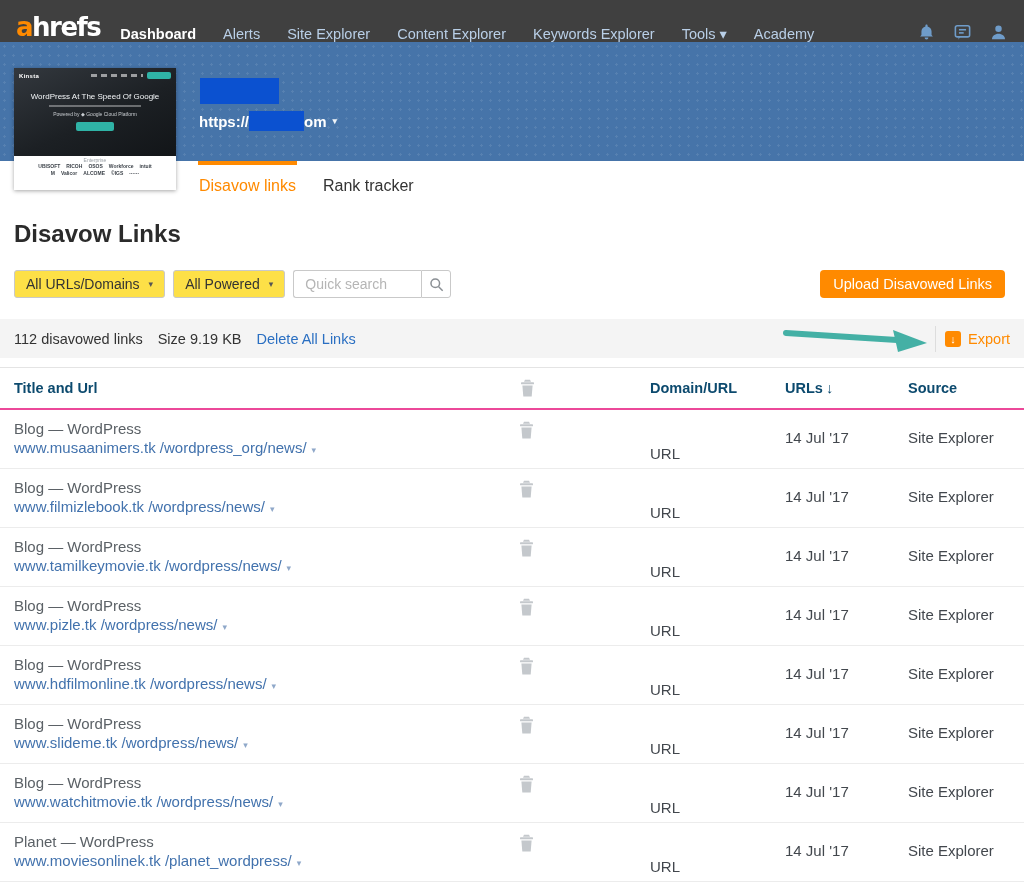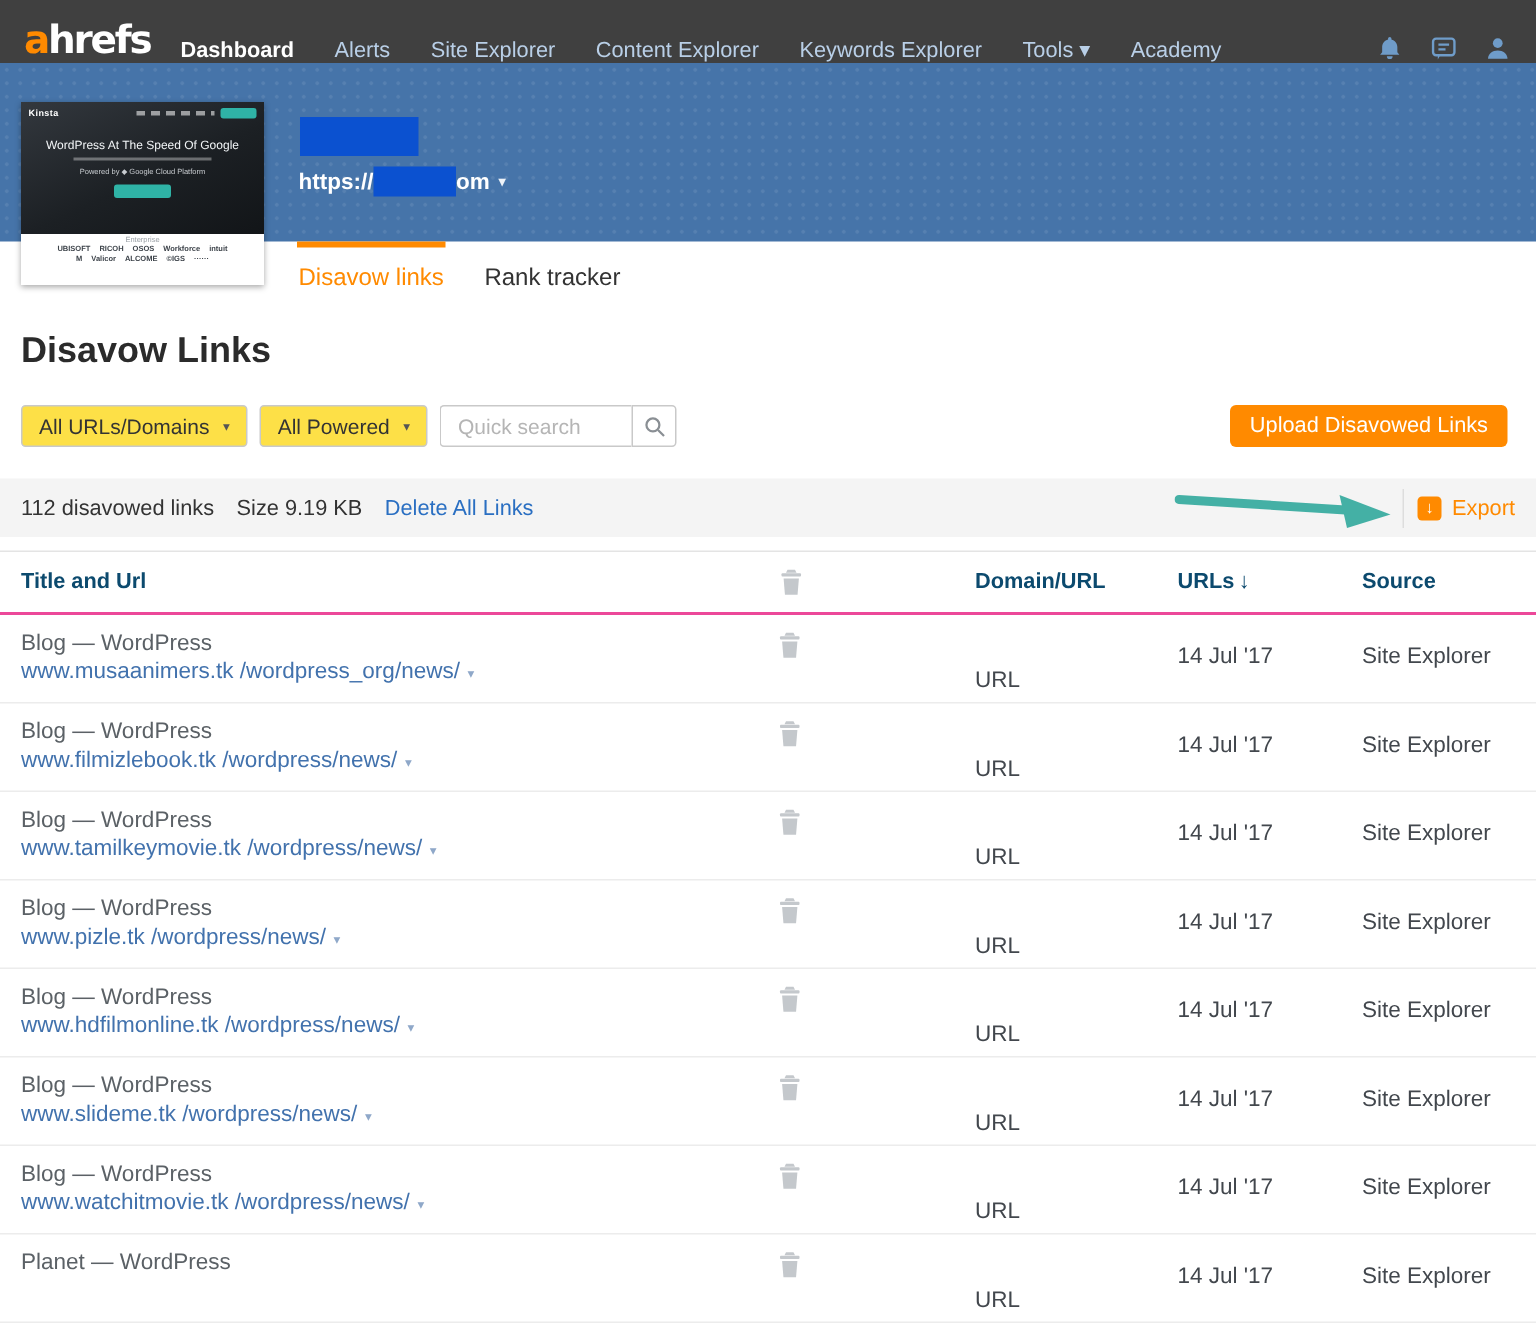--- a/index.html
+++ b/index.html
@@ -364,20 +364,21 @@
             <path d="M2.4 6.6h10.2L11.7 17.5H3.3z"></path>
           </svg>
         </div>
         <div class="r-domain">URL</div>
         <div class="r-date">14 Jul '17</div>
         <div class="r-source">Site Explorer</div>
       </div>
 
       <div class="row">
         <div class="r-title">Planet — WordPress</div>
+        <div class="r-url"><span>www.moviesonlinek.tk /planet_wordpress/</span><span class="r-caret">▾</span></div>
         <div class="r-trash">
           <svg width="15" height="18" viewBox="0 0 15 18" fill="#c4c8cc">
             <path d="M5 0.8h5l1 2H4z"></path>
             <rect x="1" y="3.2" width="13" height="2.1" rx="0.6"></rect>
             <path d="M2.4 6.6h10.2L11.7 17.5H3.3z"></path>
           </svg>
         </div>
         <div class="r-domain">URL</div>
         <div class="r-date">14 Jul '17</div>
         <div class="r-source">Site Explorer</div>

